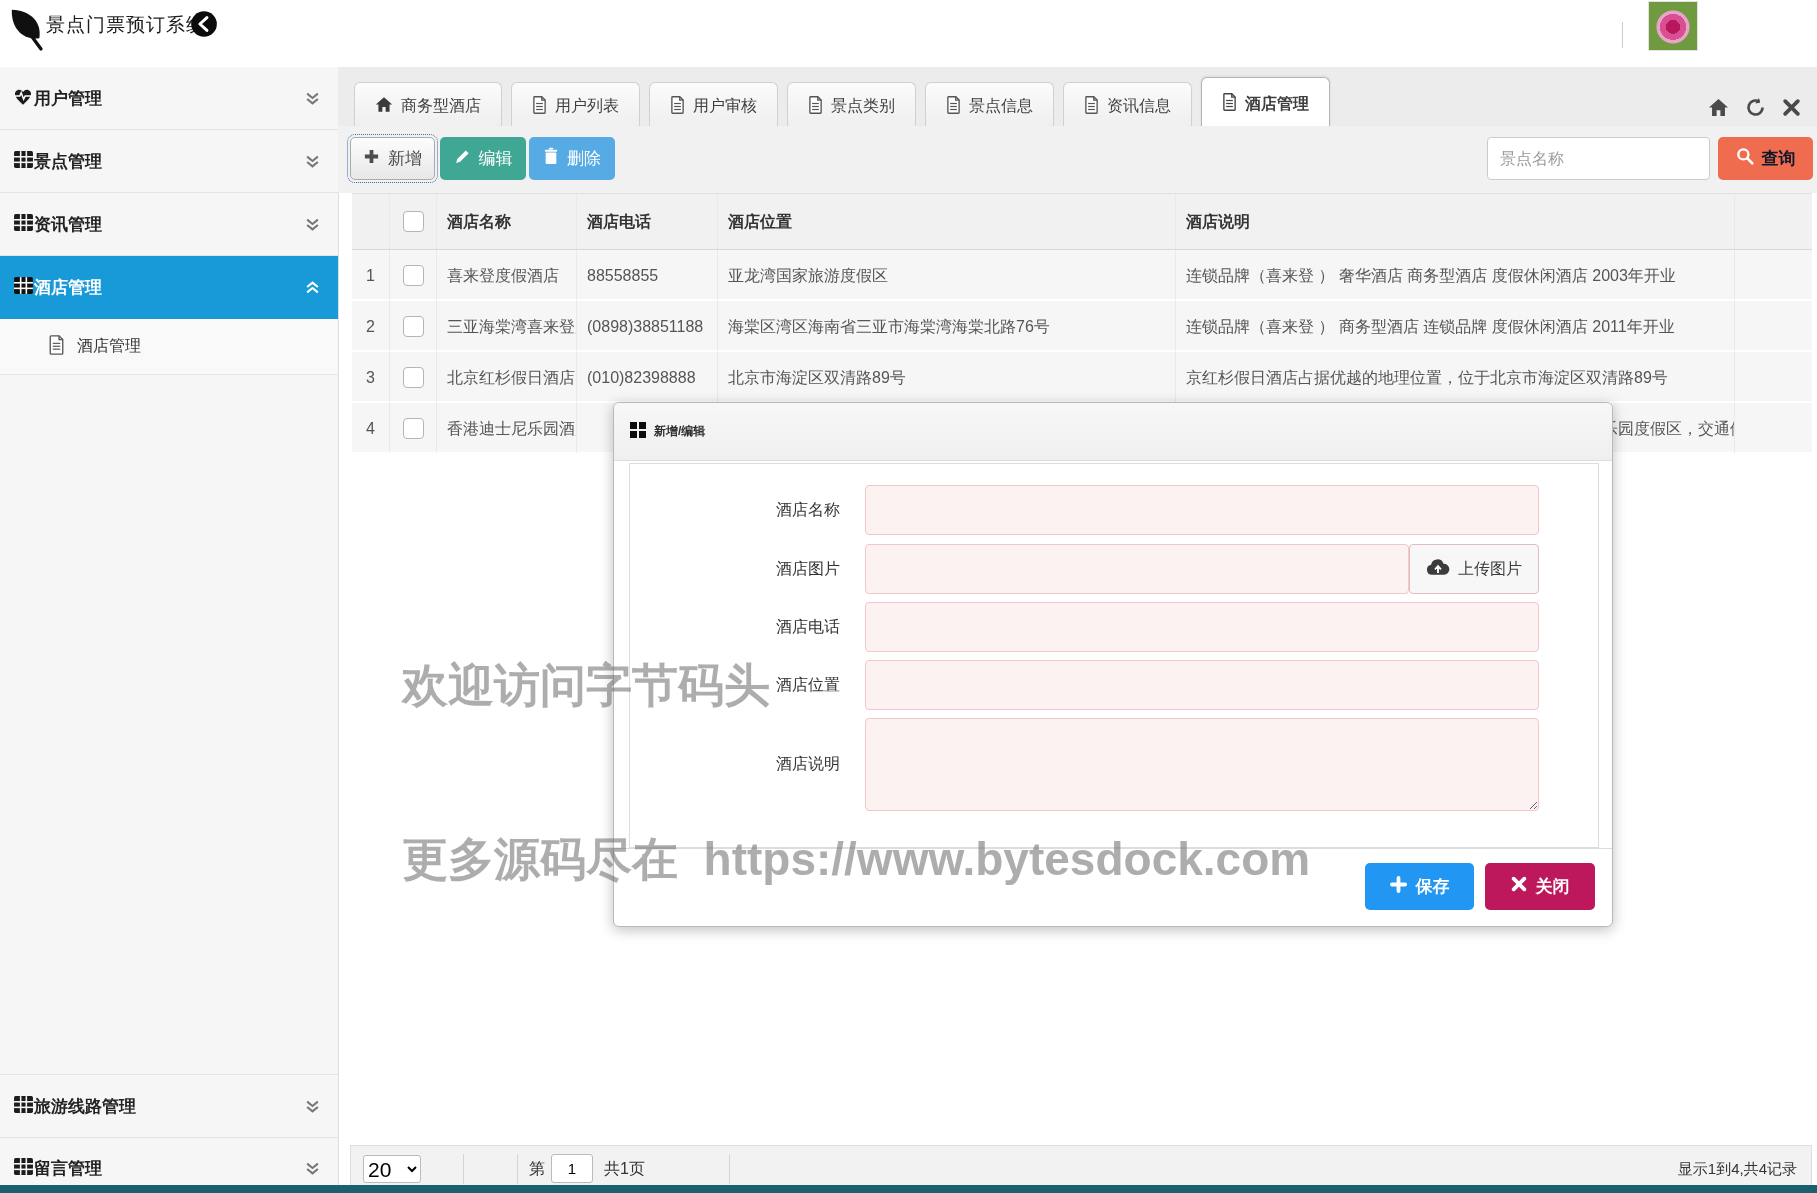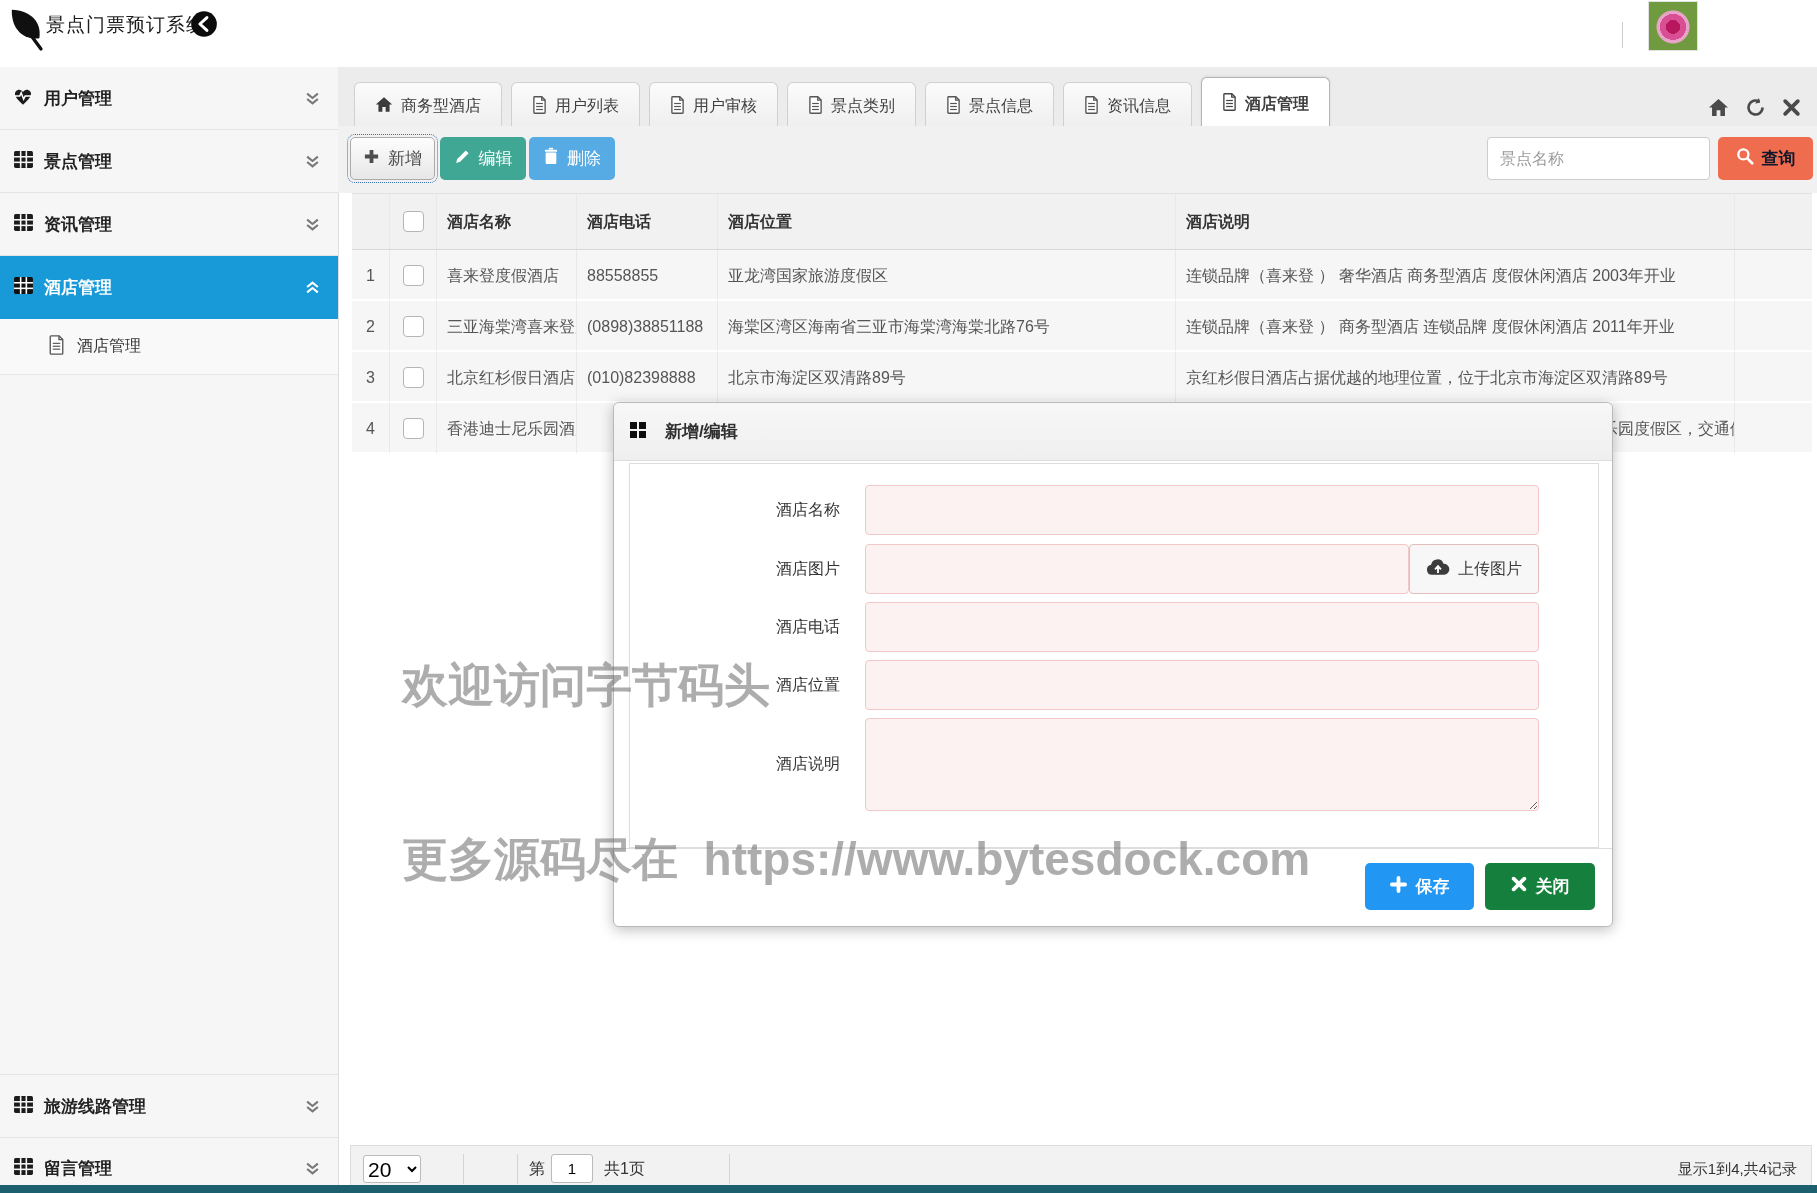--- a/index.html
+++ b/index.html
@@ -13,21 +13,21 @@
   .hdr-title{left:46px;top:12px;font-size:19px;color:#1b1b1b;letter-spacing:1px;}
   .hdr-sep{left:1622px;top:22px;width:1px;height:26px;background:#ccc;}
   .avatar{left:1648px;top:1px;width:48px;height:48px;
     background:radial-gradient(circle at 50% 52%, #b8175e 0 7px, #d94f93 7px 13px, #e8a4c6 13px 16px, #6f9a3f 17px 100%);
     border:1px solid #e2e2e2;}
 
   
   .sidebar{left:0;top:67px;width:338px;height:1126px;background:#f6f6f6;border-right:1px solid #ddd;}
   .side-item{position:absolute;left:0;width:338px;height:62px;border-bottom:1px solid #e3e3e3;
     display:flex;align-items:center;cursor:pointer;}
-  .side-item .lbl{font-size:17px;font-weight:700;color:#222;margin-left:10px;}
+  .side-item .lbl{font-size:17px;font-weight:700;color:#222;}
   .side-item .ic{margin-left:12px;width:22px;text-align:center;}
   .side-item .chev{position:absolute;right:18px;top:24px;}
   .side-item.active{background:#199ad8;border-bottom:1px solid #199ad8;}
   .side-item.active .lbl{color:#fff;}
   .side-sub{position:absolute;left:0;width:338px;height:55px;border-bottom:1px solid #e7e7e7;
     display:flex;align-items:center;background:#f9f9f9;cursor:pointer;}
   .side-sub .lbl{font-size:16px;color:#333;margin-left:12px;}
 
   
   .tabbar{left:338px;top:67px;width:1479px;height:59px;background:#ececec;border-bottom:1px solid #c8c8c8;}
@@ -65,35 +65,35 @@
   .cell.ccb{text-align:center;padding:0;}
   .cell:last-child{border-right:none;}
   .cb{display:inline-block;width:19px;height:19px;background:#fff;border:1px solid #b5b5b5;border-radius:4px;
     vertical-align:middle;margin-top:-3px;cursor:pointer;}
 
   
   .dlg{left:613px;top:402px;width:998px;height:523px;background:#fff;border:1px solid #b9b9b9;border-radius:6px;
     box-shadow:0 3px 14px rgba(0,0,0,.25);z-index:30;}
   .dlg-hd{position:absolute;left:0;top:0;width:100%;height:58px;background:linear-gradient(#f7f7f7,#efefef);
     border-bottom:1px solid #ddd;border-radius:6px 6px 0 0;display:flex;align-items:center;box-sizing:border-box;padding-left:16px;}
-  .dlg-hd .ttl{font-size:17px;font-weight:700;color:#2f2f2f;margin-left:19px;}
+  .dlg-hd .ttl{font-size:12px;font-weight:700;color:#2f2f2f;margin-left:8px;}
   .dlg-panel{position:absolute;left:15px;top:60px;width:970px;height:385px;border:1px solid #ddd;background:#fff;box-sizing:border-box;}
   .f-label{position:absolute;width:210px;text-align:right;font-size:16px;color:#333;line-height:50px;left:0;}
   .f-input{position:absolute;left:235px;height:50px;background:#fdf2f2;border:1px solid #f2c7c7;border-radius:4px;
     box-sizing:border-box;font-size:16px;font-family:inherit;color:#333;padding:0 10px;}
   .f-area{position:absolute;left:235px;background:#fdf2f2;border:1px solid #f2c7c7;border-radius:4px;box-sizing:border-box;}
   .upl{position:absolute;left:779px;top:80px;width:130px;height:50px;background:#f7f7f7;border:1px solid #e4bcbc;
     border-radius:4px;display:flex;align-items:center;justify-content:center;font-size:16px;color:#3c3c3c;cursor:pointer;box-sizing:border-box;}
   .upl .ic{margin-right:8px;}
   .dlg-ft{position:absolute;left:0;bottom:0;width:100%;height:78px;border-top:1px solid #ddd;box-sizing:border-box;border-radius:0 0 6px 6px;background:#fff;}
   .dbtn{position:absolute;top:14px;height:47px;border-radius:5px;color:#fff;font-size:17px;font-weight:700;
     display:flex;align-items:center;justify-content:center;cursor:pointer;}
   .dbtn .ic{margin-right:9px;}
   .d-save{left:751px;width:109px;background:#2196f3;}
-  .d-close{left:871px;width:110px;background:#15803d;}
+  .d-close{left:871px;width:110px;background:#be185d;}
 
   
   .wm{left:402px;top:540px;z-index:40;font-weight:700;font-size:46px;line-height:58px;
     color:rgba(105,105,105,0.55);white-space:pre;pointer-events:none;}
 
   
   .pager{left:350px;top:1145px;width:1462px;height:47px;background:#f2f2f2;border:1px solid #ddd;box-sizing:border-box;}
   .pg-sel{position:absolute;left:12px;top:9px;width:58px;height:28px;font-size:21px;font-family:inherit;
     border:1px solid #bbb;background:#fff;border-radius:3px;}
   .pg-div{position:absolute;top:8px;width:1px;height:30px;background:#d4d4d4;}

